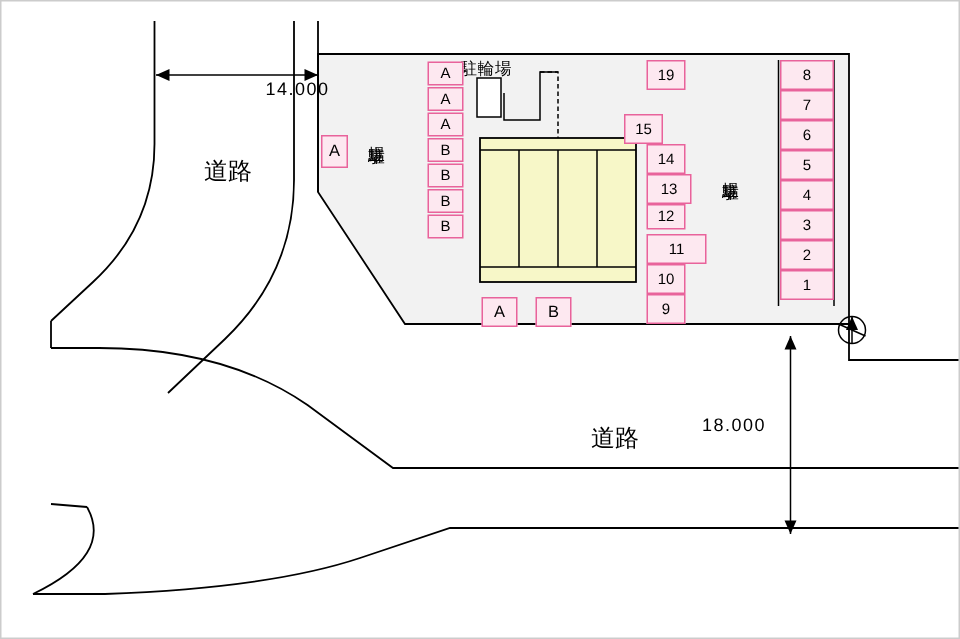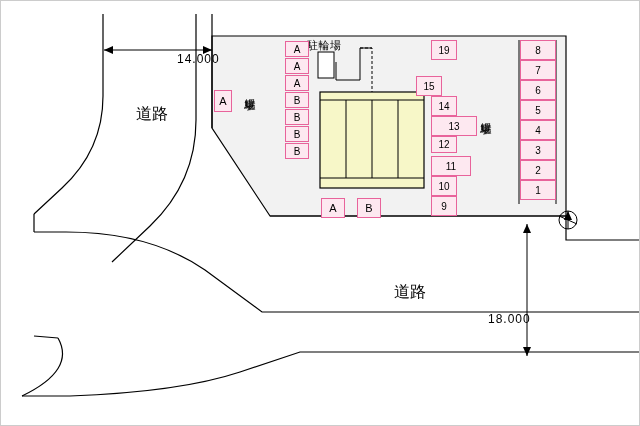--- a/index.html
+++ b/index.html
@@ -100,21 +100,21 @@
   <circle cx="568" cy="220" r="9" fill="none" stroke="#000000" stroke-width="1"></circle>
   <path d="M568,211 L568,229" stroke="#000000" stroke-width="1"></path>
   <path d="M559,216 L577,224" stroke="#000000" stroke-width="1"></path>
   <path d="M568,211 L564,220 L572,220 Z" fill="#000000"></path>
 
   <line x1="519" y1="40" x2="519" y2="204" stroke="#000000" stroke-width="1"></line>
   <line x1="556" y1="40" x2="556" y2="204" stroke="#000000" stroke-width="1"></line>
 </svg>
 
 <div class="dimlbl" style="left:134px;top:52px;margin-left:43px;">14.000</div>
-<div class="dimlbl" style="left:488px;top:276px;margin-top:36px;">18.000</div>
+<div class="dimlbl" style="left:468px;top:276px;">18.000</div>
 
 <div class="roadlbl" style="left:136px;top:104px;">道路</div>
 <div class="roadlbl" style="left:394px;top:282px;">道路</div>
 
 <div class="lbl" style="left:307px;top:38px;">駐輪場</div>
 
 <div class="vlabel" style="left:243px;top:80px;width:14px;">
   <span style="writing-mode:vertical-rl;display:inline-block;line-height:14px;">駐車場</span>
 </div>
 <div class="vlabel" style="left:479px;top:104px;width:14px;">
@@ -130,21 +130,21 @@
 <div class="cell" style="left:285px;top:143px;width:24px;height:16px;">B</div>
 
 <div class="cellA" style="left:214px;top:90px;width:18px;height:22px;">A</div>
 
 <div class="cellA" style="left:321px;top:198px;width:24px;height:20px;">A</div>
 <div class="cellA" style="left:357px;top:198px;width:24px;height:20px;">B</div>
 
 <div class="cell" style="left:431px;top:40px;width:26px;height:20px;">19</div>
 <div class="cell" style="left:416px;top:76px;width:26px;height:20px;">15</div>
 <div class="cell" style="left:431px;top:96px;width:26px;height:20px;">14</div>
-<div class="cell" style="left:431px;top:116px;width:46px;height:20px;">13</div>
+<div class="cell" style="left:431px;top:116px;width:30px;height:20px;">13</div>
 <div class="cell" style="left:431px;top:136px;width:26px;height:17px;">12</div>
 <div class="cell" style="left:431px;top:156px;width:40px;height:20px;">11</div>
 <div class="cell" style="left:431px;top:176px;width:26px;height:20px;">10</div>
 <div class="cell" style="left:431px;top:196px;width:26px;height:20px;">9</div>
 
 <div class="cell" style="left:520px;top:40px;width:36px;height:20px;">8</div>
 <div class="cell" style="left:520px;top:60px;width:36px;height:20px;">7</div>
 <div class="cell" style="left:520px;top:80px;width:36px;height:20px;">6</div>
 <div class="cell" style="left:520px;top:100px;width:36px;height:20px;">5</div>
 <div class="cell" style="left:520px;top:120px;width:36px;height:20px;">4</div>

